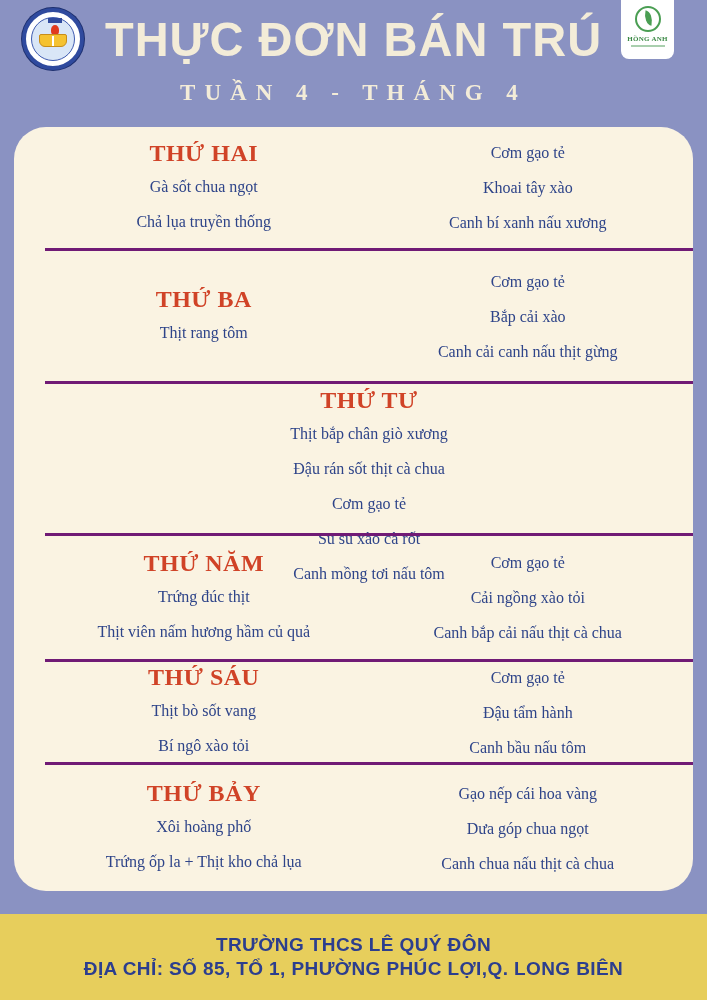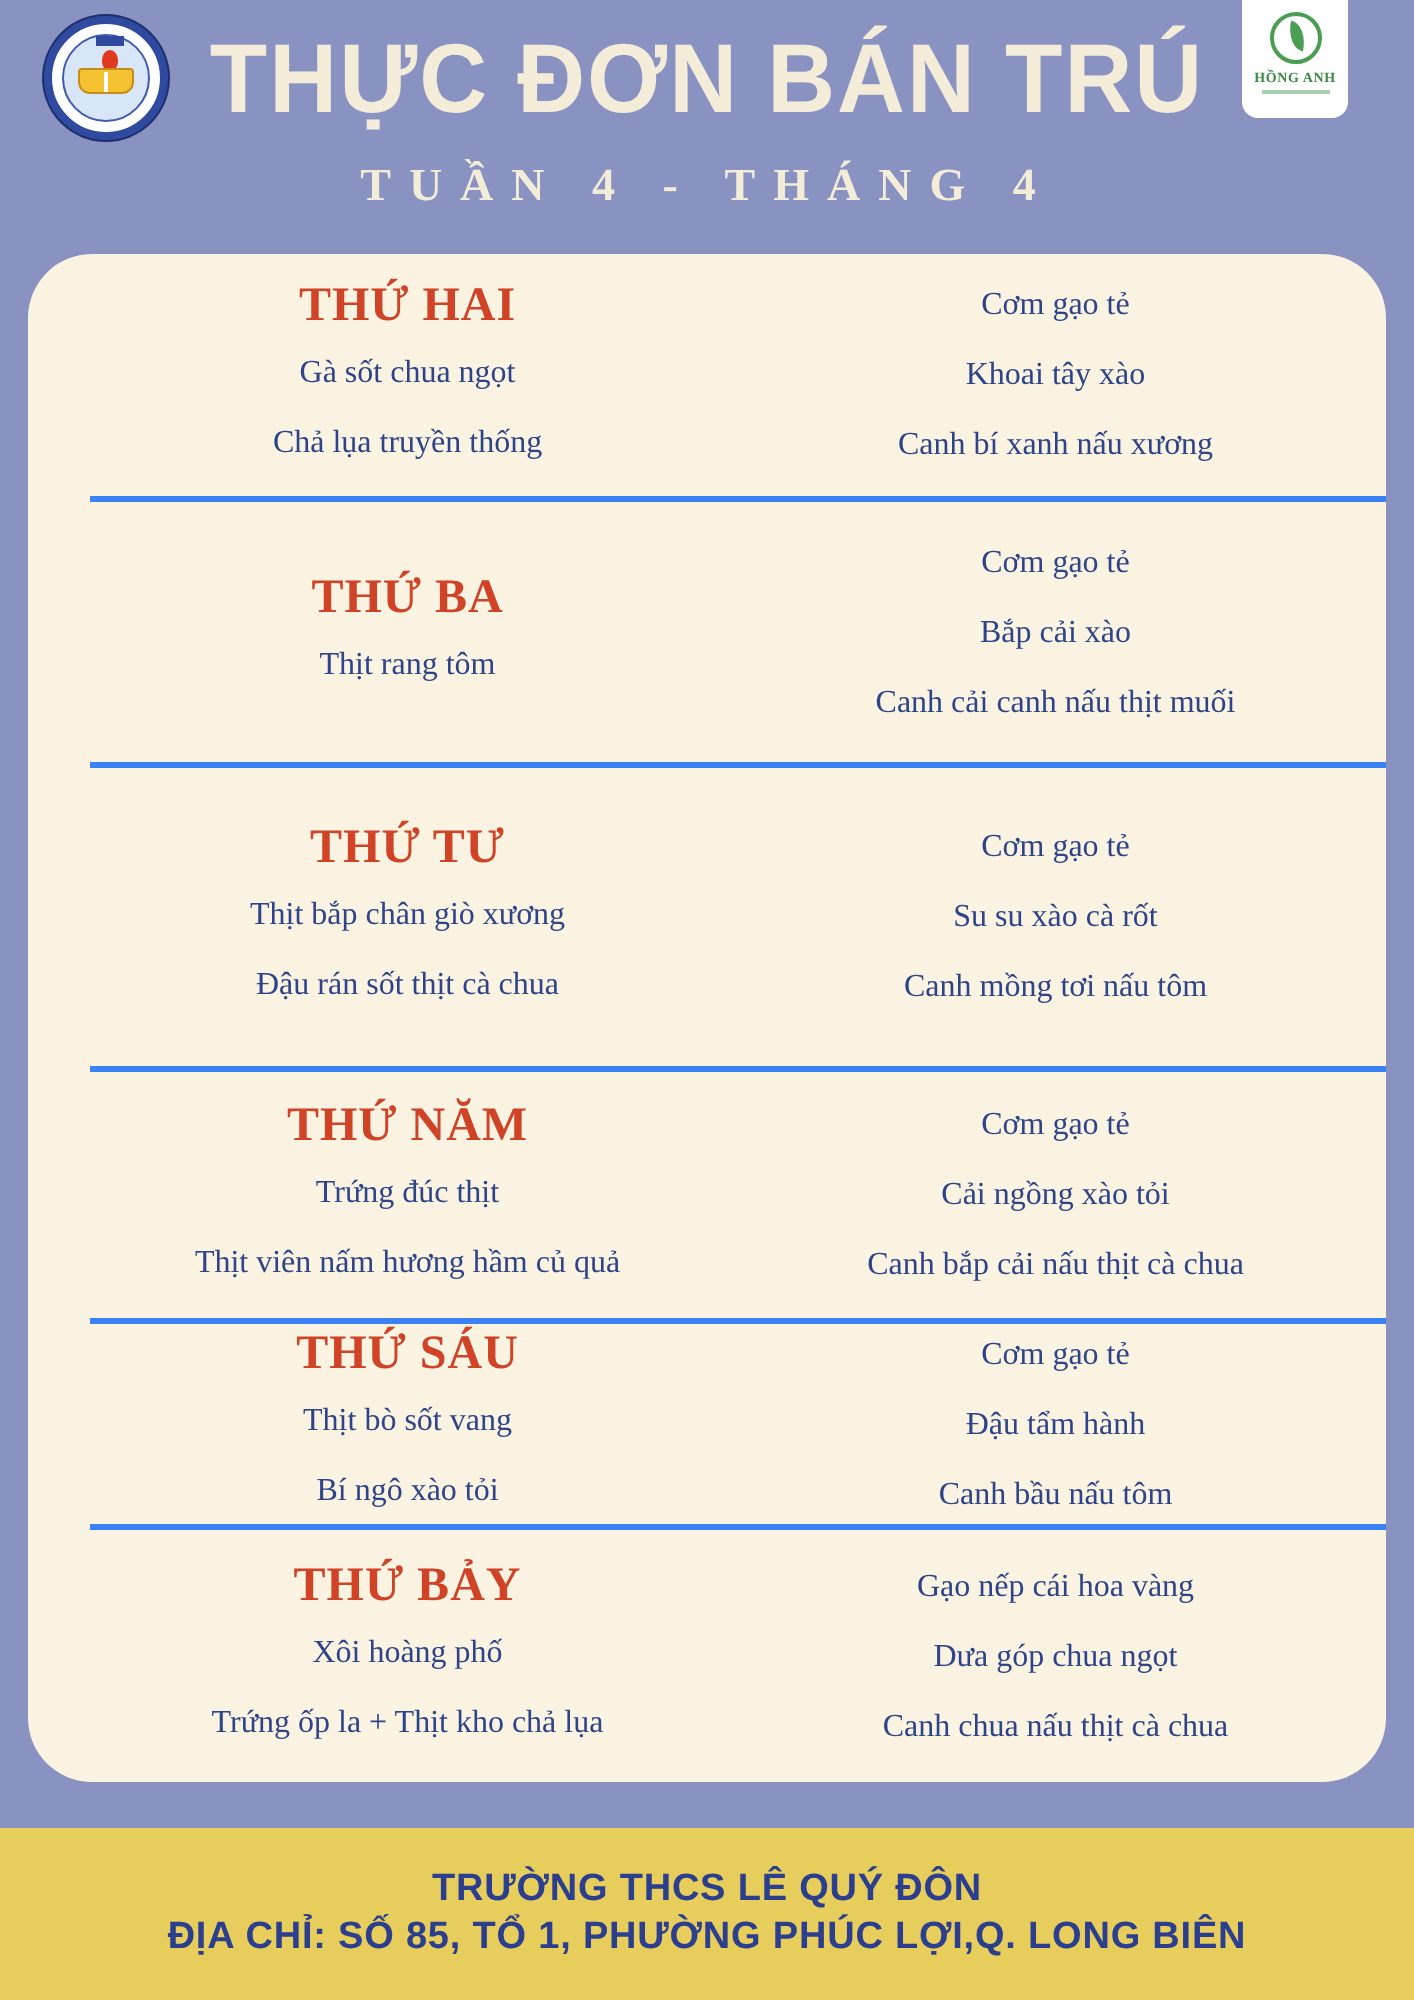--- a/index.html
+++ b/index.html
@@ -133,24 +133,24 @@
     border-radius: 32px;
     overflow: hidden;
     display: flex;
     flex-direction: column;
     padding-left: 31px;
   }
   .day-row {
     display: flex;
     align-items: center;
   }
-  .day-row + .day-row { border-top: 3px solid #3b82f6; }
+  .day-row + .day-row { border-top: 3px solid #701a75; }
   .day-row:nth-child(1) { height: 121px; }
   .day-row:nth-child(2) { height: 133px; }
-  .day-row:nth-child(3) { height: 152px; }
+  .day-row:nth-child(3) { height: 152px; flex-direction: column; }
   .day-row:nth-child(4) { height: 126px; }
   .day-row:nth-child(5) { height: 103px; }
   .day-row:nth-child(6) { flex: 1; }
 
   .col-left {
     width: 49%;
     text-align: center;
   }
   .col-right {
     width: 51%;
@@ -228,21 +228,21 @@
   </div>
 
   <div class="day-row">
     <div class="col-left">
       <div class="day-title">THỨ BA</div>
       <div class="dish">Thịt rang tôm</div>
     </div>
     <div class="col-right">
       <div class="dish">Cơm gạo tẻ</div>
       <div class="dish">Bắp cải xào</div>
-      <div class="dish">Canh cải canh nấu thịt muối</div>
+      <div class="dish">Canh cải canh nấu thịt gừng</div>
     </div>
   </div>
 
   <div class="day-row">
     <div class="col-left">
       <div class="day-title">THỨ TƯ</div>
       <div class="dish">Thịt bắp chân giò xương</div>
       <div class="dish">Đậu rán sốt thịt cà chua</div>
     </div>
     <div class="col-right">

